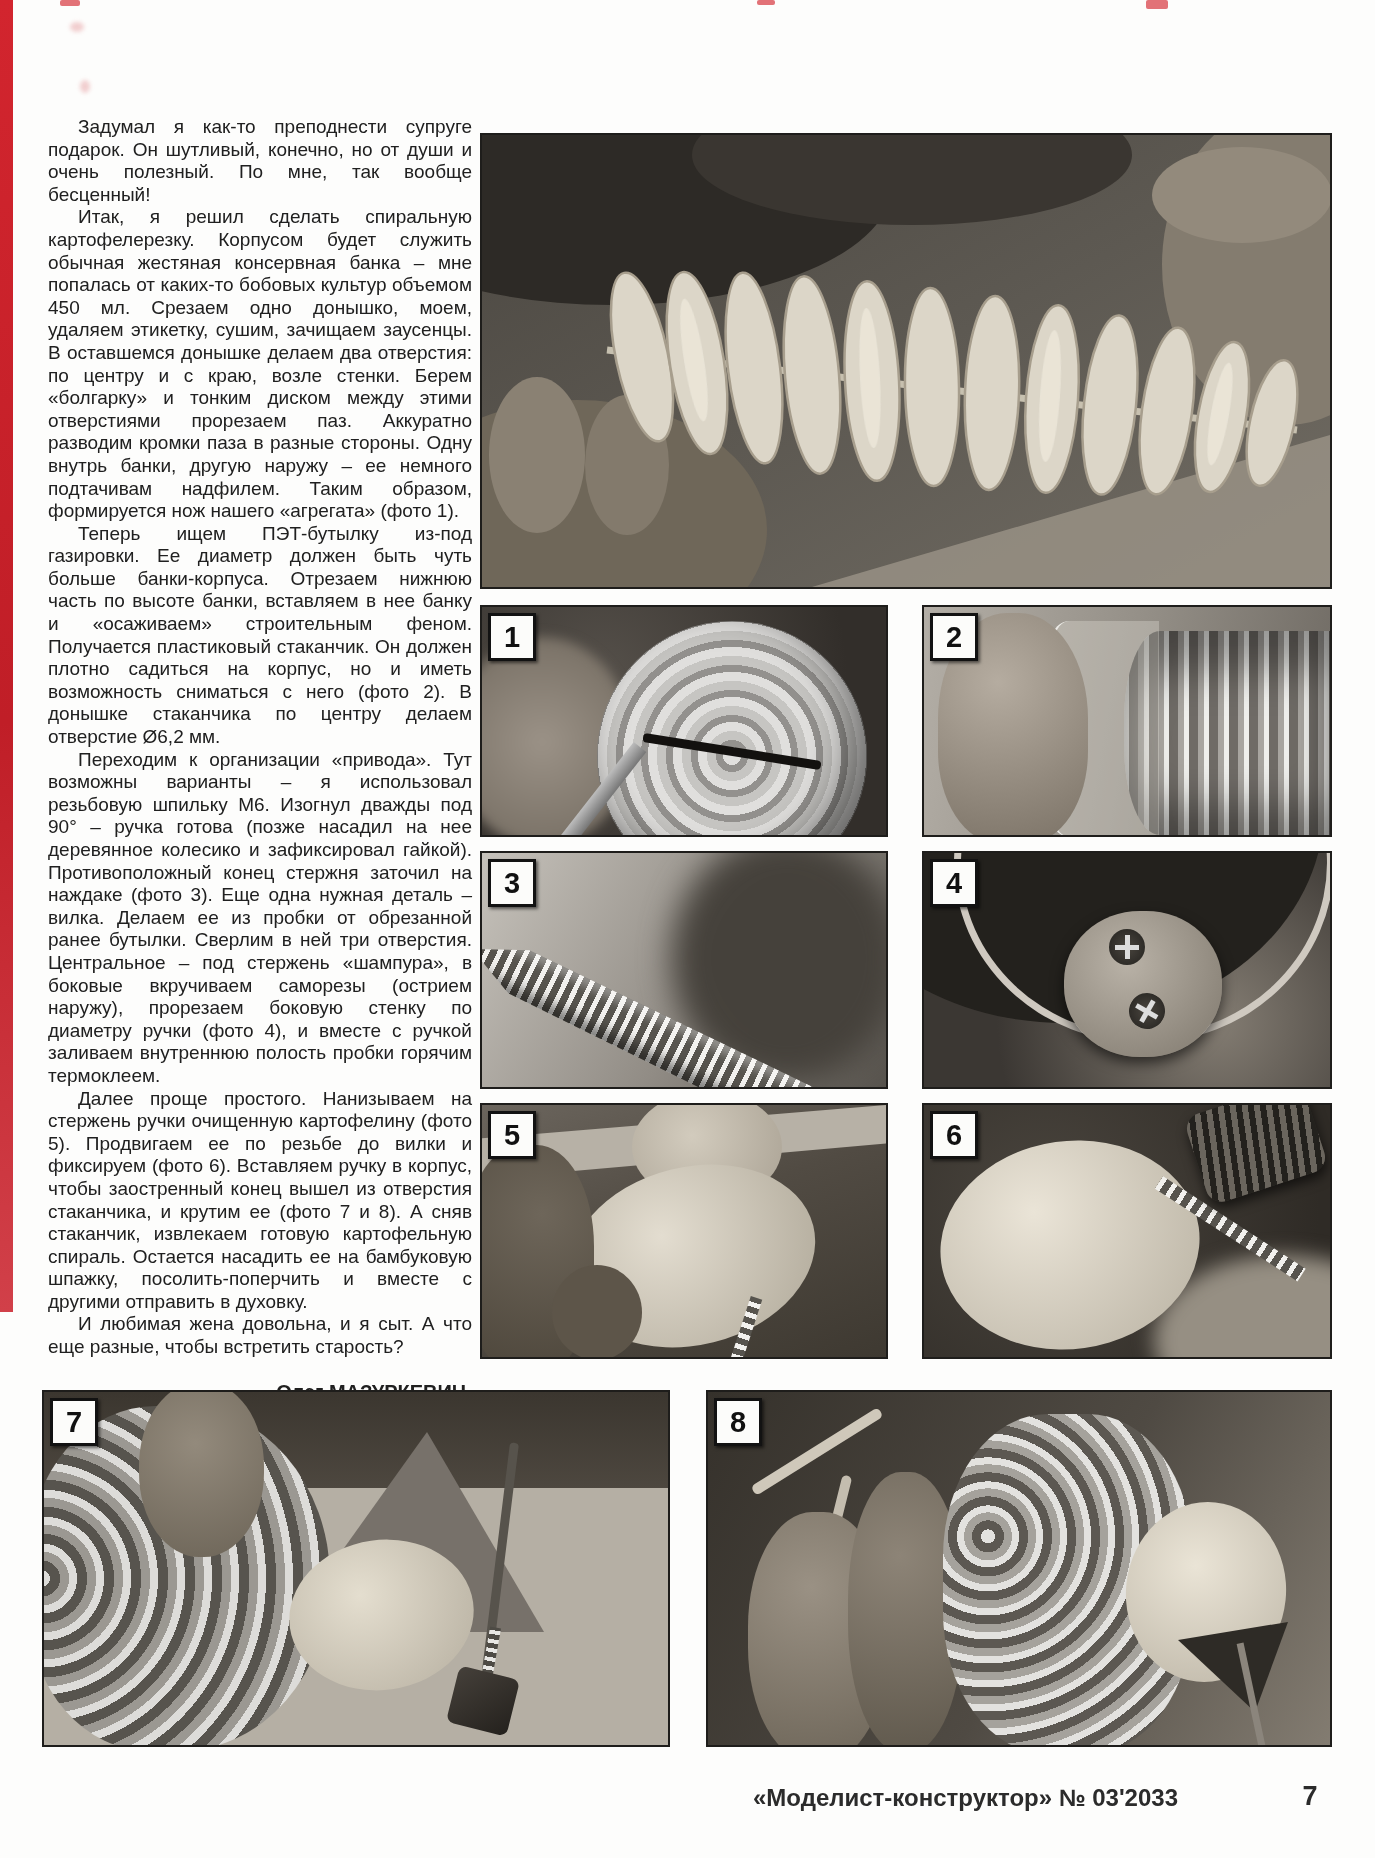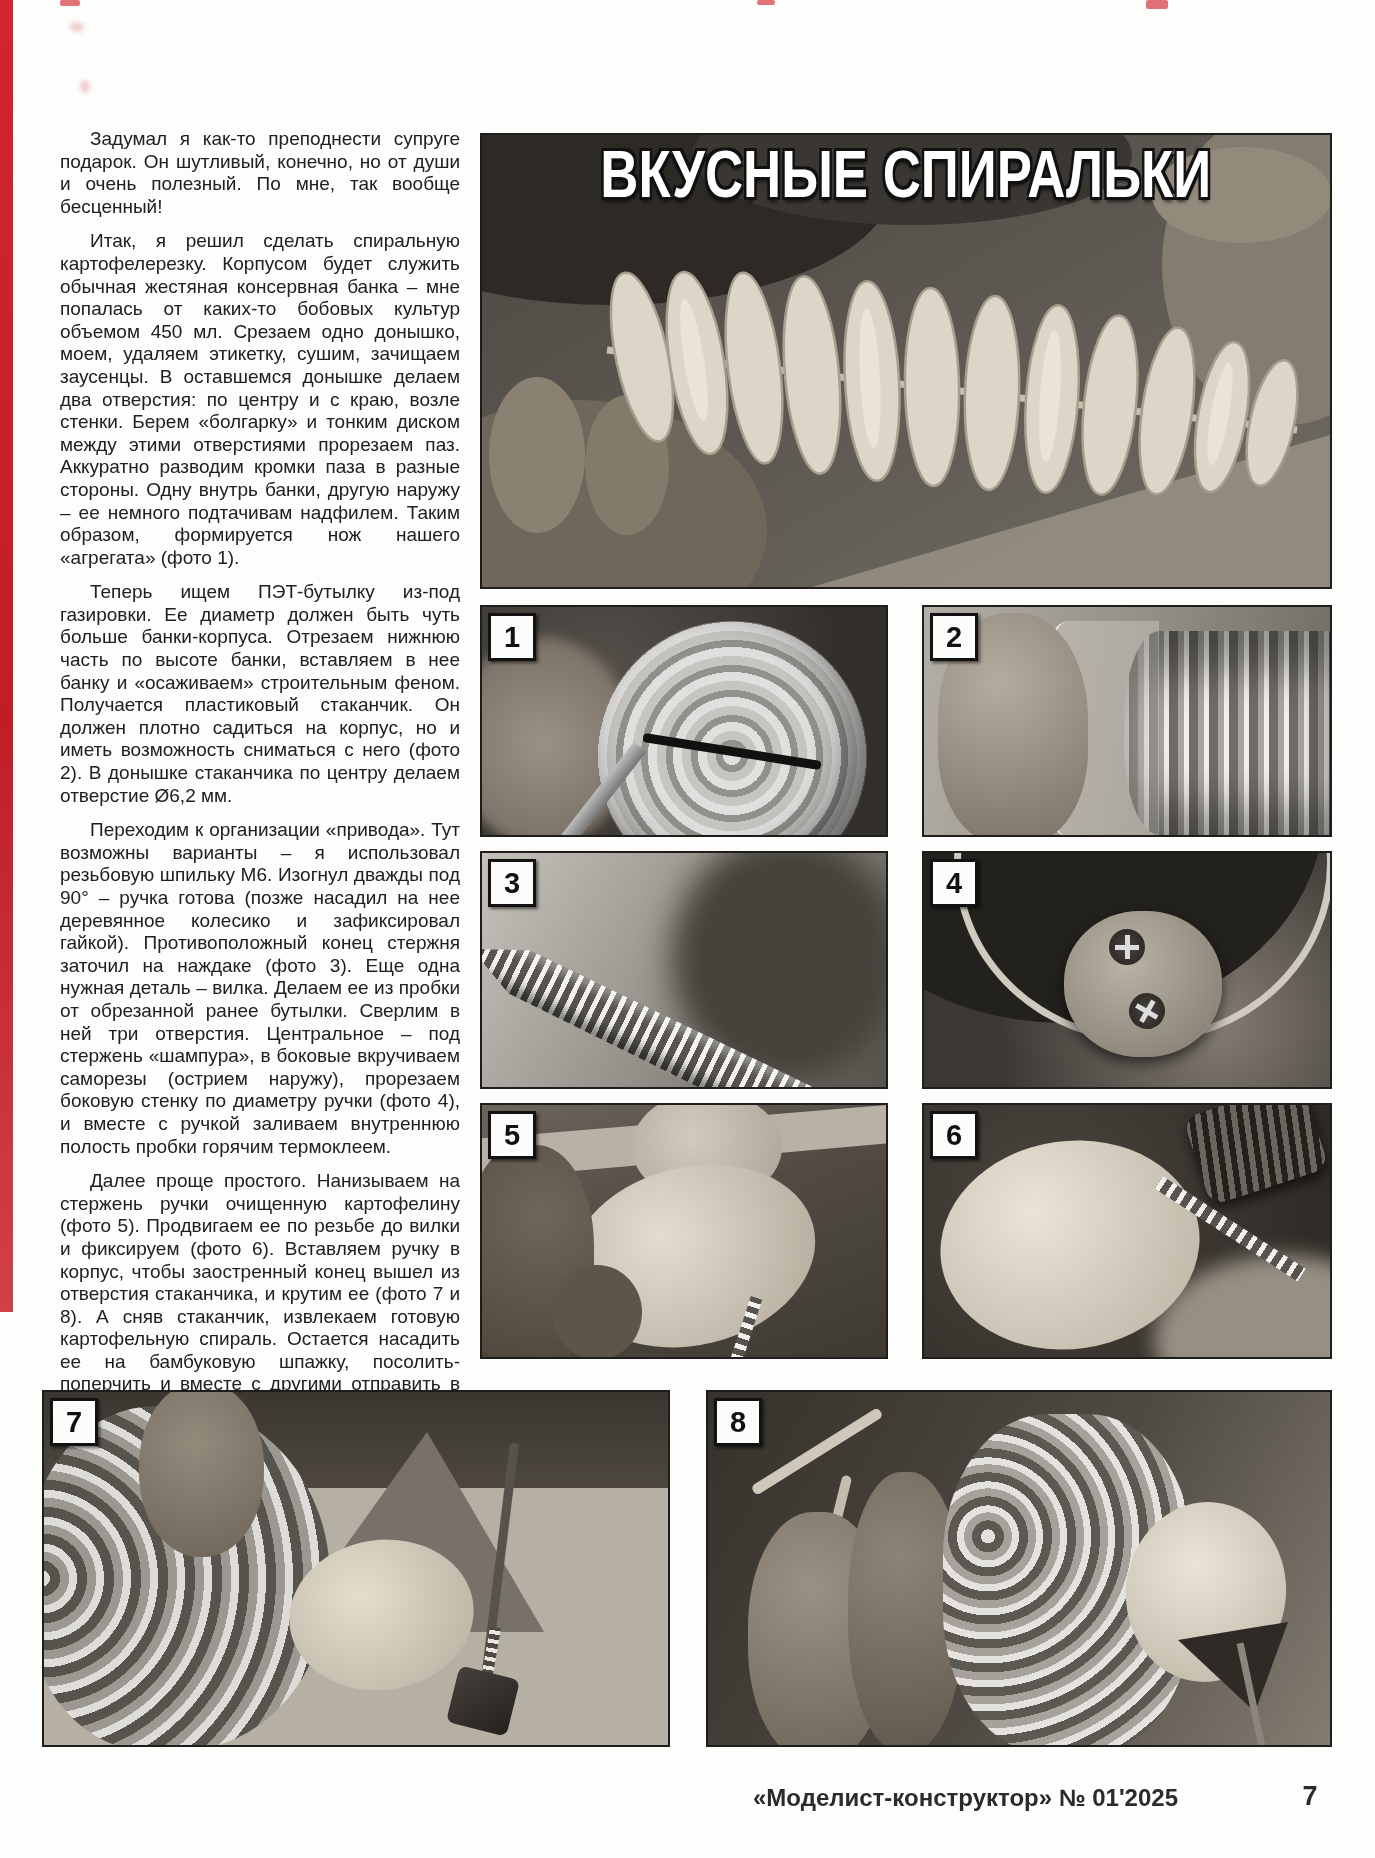--- a/index.html
+++ b/index.html
@@ -22,21 +22,21 @@
     box-shadow:9px 9px 0 #181818;
     display:flex;align-items:center;justify-content:center;
   }
   .header-bar span{font-weight:700;font-size:27px;letter-spacing:2px;color:#161616;}
 
   
   .text-column{
     position:absolute;left:48px;top:116px;width:424px;
     font-size:19px;line-height:22.6px;text-align:justify;color:#202020;
   }
-  .text-column p{margin:12px;text-indent:30px;}
+  .text-column p{margin:0;text-indent:30px;}
   .author-block{margin-top:20px;text-align:right;font-weight:700;font-size:20px;line-height:27px;padding-right:6px;}
 
   
   .photo{
     position:absolute;overflow:hidden;margin:0;
     border:2px solid #1e1d1b;background:#555;
   }
   .badge{
     position:absolute;left:6px;top:6px;width:42px;height:42px;z-index:9;
     background:#fcfcfa;border:3px solid #121212;
@@ -121,23 +121,20 @@
         <ellipse cx="740" cy="282" rx="24" ry="76" transform="rotate(10 740 282)"></ellipse>
         <ellipse cx="790" cy="288" rx="22" ry="64" transform="rotate(12 790 288)"></ellipse>
       </g>
       <g fill="#efeadd" opacity=".7">
         <ellipse cx="212" cy="225" rx="10" ry="62" transform="rotate(-9 212 225)"></ellipse>
         <ellipse cx="388" cy="243" rx="10" ry="70" transform="rotate(-3 388 243)"></ellipse>
         <ellipse cx="568" cy="261" rx="10" ry="66" transform="rotate(4 568 261)"></ellipse>
         <ellipse cx="738" cy="279" rx="9" ry="52" transform="rotate(10 738 279)"></ellipse>
       </g>
     </svg>
-    <div class="hero-title-wrap">
-      <span class="hero-title">ВКУСНЫЕ СПИРАЛЬКИ</span>
-    </div>
   </figure>
 
   <figure class="photo" style="left:480px;top:605px;width:404px;height:228px;background:radial-gradient(circle at 30% 30%,#55504a,#322e2a 75%);" title="Донышко консервной банки с прорезанным пазом – нож «агрегата»">
     <div class="ph-layer" style="left:-30px;top:30px;width:180px;height:210px;background:radial-gradient(circle,#9b9287,#6f675c);border-radius:50%;filter:blur(6px);"></div>
     <div class="ph-layer" style="left:115px;top:14px;width:270px;height:270px;border-radius:50%;background:repeating-radial-gradient(circle at 50% 50%,#e0dfdd 0 9px,#93918e 9px 16px,#c6c5c2 16px 25px);box-shadow:inset -16px -20px 40px rgba(0,0,0,.55);"></div>
     <div class="ph-layer" style="left:160px;top:140px;width:180px;height:9px;background:#13110f;transform:rotate(9deg);border-radius:4px;"></div>
     <div class="ph-layer" style="left:150px;top:140px;width:16px;height:160px;background:linear-gradient(90deg,#bdbdbd,#767676);transform:rotate(38deg);transform-origin:top center;"></div>
     <div class="badge">
         <span>1</span>
       </div>
@@ -214,16 +211,16 @@
     <div class="ph-layer" style="left:140px;top:80px;width:115px;height:280px;background:radial-gradient(circle at 45% 30%,#8d8477,#5f584c);border-radius:46%;"></div>
     <div class="ph-layer" style="left:235px;top:22px;width:250px;height:340px;background:repeating-radial-gradient(circle at 18% 36%,#e3e2df 0 7px,#5c5852 7px 16px,#a5a29c 16px 24px);border-radius:42%;"></div>
     <div class="ph-layer" style="left:418px;top:110px;width:160px;height:180px;background:radial-gradient(circle at 42% 36%,#eae4d6,#c5beaf 82%);border-radius:50%;transform:rotate(6deg);"></div>
     <div class="ph-layer" style="left:470px;top:230px;width:110px;height:90px;background:#2e2b26;clip-path:polygon(0 20%,100% 0,70% 100%);"></div>
     <div class="ph-layer" style="left:540px;top:250px;width:7px;height:110px;background:#8b857c;transform:rotate(-12deg);"></div>
     <div class="badge">
         <span>8</span>
       </div>
   </figure>
 
-  <div class="footer-mag">«Моделист-конструктор» № 01'2025</div>
+  <div class="footer-mag">«Моделист-конструктор» № 03'2033</div>
   <div class="footer-page">7</div>
 
 </div>
 
 </body></html>

